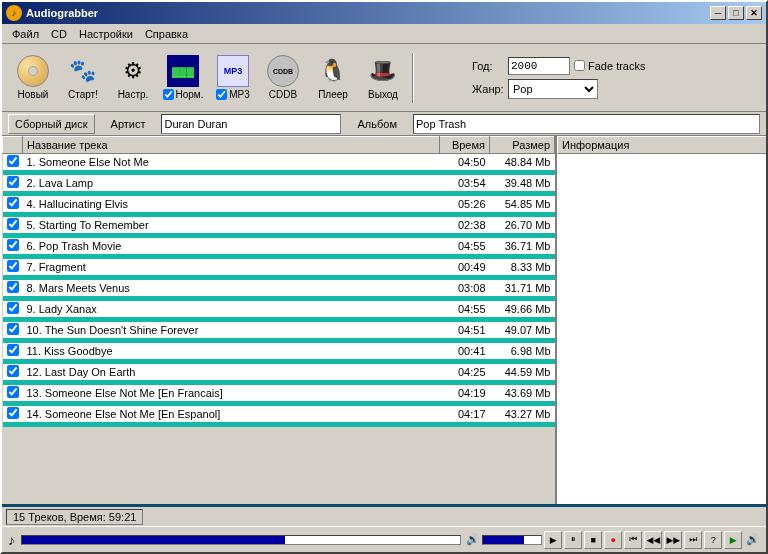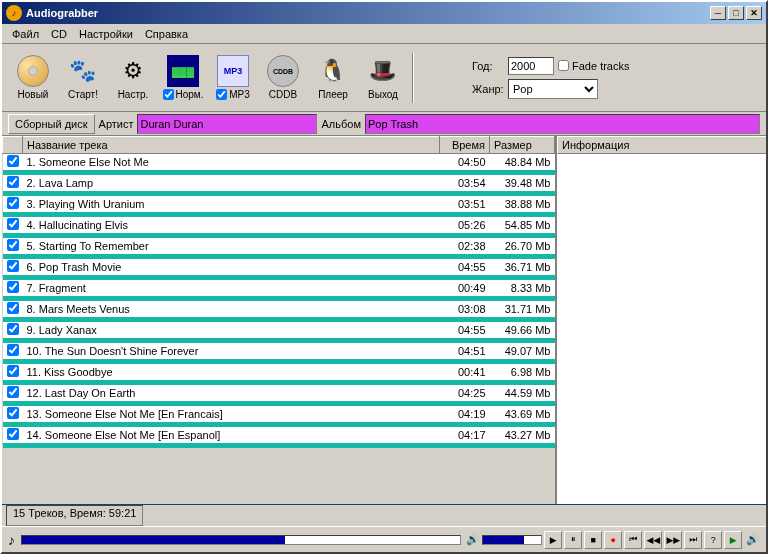--- a/index.html
+++ b/index.html
@@ -214,21 +214,21 @@
     }
     .toolbar-right input[type="text"] {
       height: 18px;
       border: 1px solid #808080;
       border-top-color: #404040;
       border-left-color: #404040;
       background: white;
       font-size: 11px;
       padding: 0 2px;
     }
-    .year-input { width: 46px; }
+    .year-input { width: 62px; font-family: Liberation Mono, monospace; }
     .toolbar-right select {
       height: 20px;
       border: 1px solid #808080;
       border-top-color: #404040;
       border-left-color: #404040;
       background: white;
       font-size: 11px;
       width: 90px;
     }
     .fade-checkbox {
@@ -237,42 +237,42 @@
       gap: 3px;
       font-size: 11px;
     }
 
     
     .info-bar {
       display: flex;
       align-items: center;
       height: 24px;
       padding: 2px 6px;
-      gap: 4px;
+      gap: 16px;
       border-bottom: 1px solid #808080;
       flex-shrink: 0;
       background: #d4d0c8;
     }
     .info-bar label { font-size: 11px; }
     .compilation-btn {
       height: 20px;
       padding: 0 6px;
       border: 1px solid #fff;
       border-right-color: #808080;
       border-bottom-color: #808080;
       background: #d4d0c8;
       font-size: 11px;
       cursor: pointer;
     }
     .info-input {
       height: 20px;
       border: 1px solid #808080;
       border-top-color: #404040;
       border-left-color: #404040;
-      background: #d946ef;
+      background: #ffffff;
       font-size: 11px;
       padding: 0 2px;
     }
     .artist-input { width: 180px; }
     .album-input { flex: 1; }
 
     
     .main-area {
       display: flex;
       flex: 1;
@@ -339,22 +339,23 @@
       border-top: 1px solid #fff;
       border-left: 1px solid #fff;
       padding: 2px 4px;
       font-size: 11px;
     }
 
     
     .status-bar {
       height: 22px;
       background: #d4d0c8;
-      border-top: 1px solid #0c4a6e;
-      display: flex;
+      border-top: 3px solid #0c4a6e;
+      display: flex;
+      align-items: center;
       padding: 0 4px;
       gap: 4px;
       flex-shrink: 0;
     }
     .status-segment {
       border: 1px solid #808080;
       border-top-color: #404040;
       border-left-color: #404040;
       padding: 1px 6px;
       font-size: 11px;
@@ -575,47 +576,39 @@
   <div class="main-area">
 
     <div class="track-list-container">
       <div class="scroll-area">
         <table class="track-table">
           <thead>
             <tr>
               <th style="width:20px;"></th>
               <th>Название трека</th>
               <th style="width:50px;text-align:right;">Время</th>
-              <th style="width:65px;text-align:left;">Размер</th>
+              <th style="width:65px;text-align:right;">Размер</th>
             </tr>
           </thead>
           <tbody id="track-tbody">
           <tr>
       <td class="check-cell">
         <input type="checkbox" class="track-check" checked="" style="">
       </td>
       <td>1. Someone Else Not Me</td>
       <td class="time">04:50</td>
       <td class="size">48.84 Mb</td>
     </tr>
               <tr>
       <td class="check-cell">
         <input type="checkbox" class="track-check" checked="" style="">
       </td>
       <td>2. Lava Lamp</td>
       <td class="time">03:54</td>
       <td class="size">39.48 Mb</td>
-    </tr>
-              <tr>
-      <td class="check-cell">
-        <input type="checkbox" class="track-check" checked="" style="">
-      </td>
-      <td>3. Playing With Uranium</td>
-      <td class="time">03:51</td>
-      <td class="size">38.88 Mb</td>
     </tr>
               <tr>
       <td class="check-cell">
         <input type="checkbox" class="track-check" checked="" style="">
       </td>
       <td>4. Hallucinating Elvis</td>
       <td class="time">05:26</td>
       <td class="size">54.85 Mb</td>
     </tr>
               <tr>

